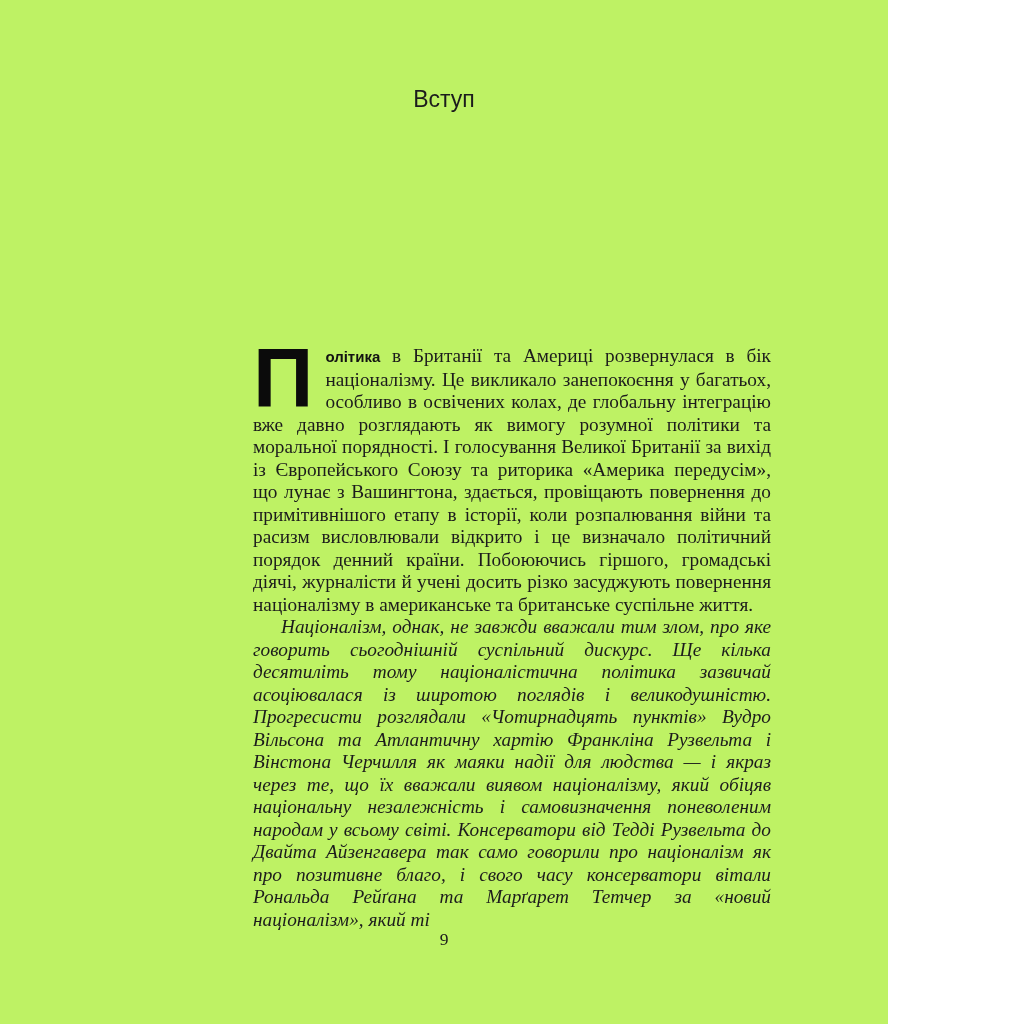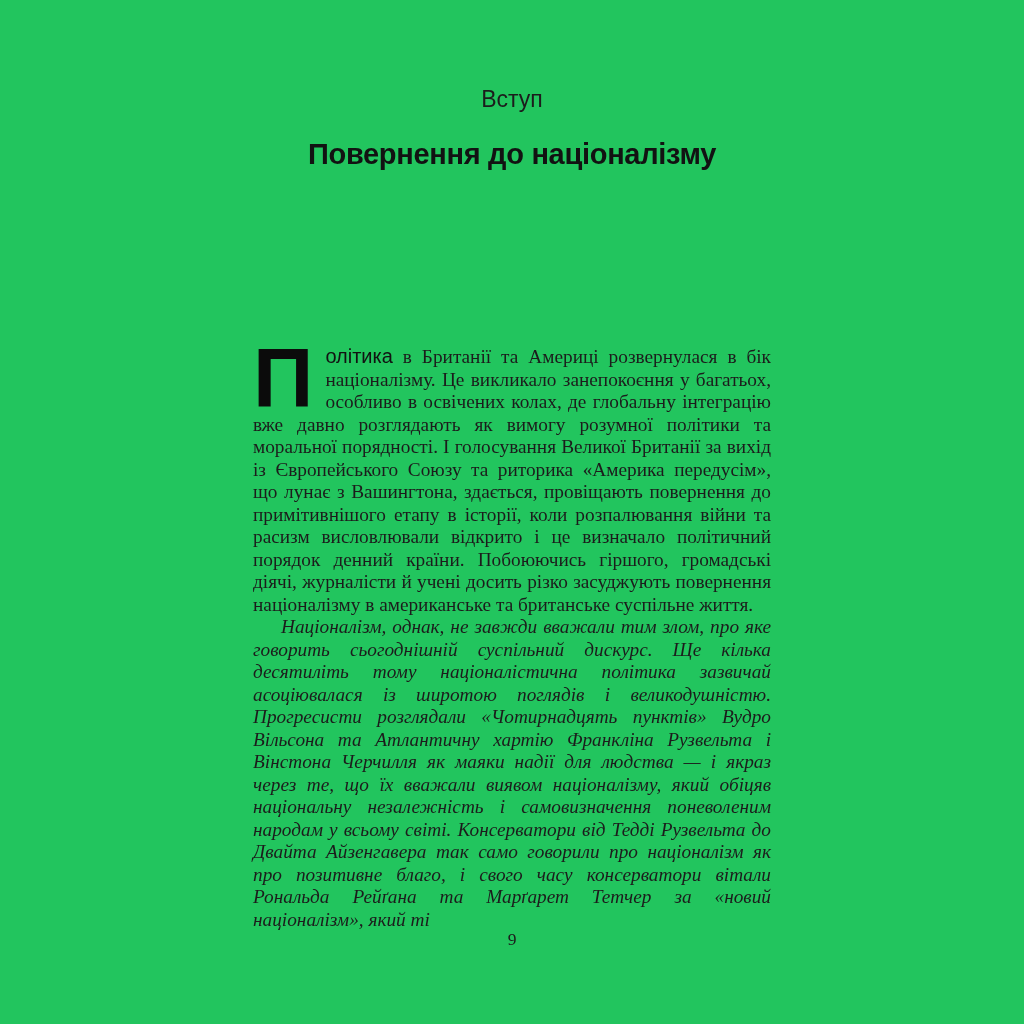--- a/index.html
+++ b/index.html
@@ -2,23 +2,23 @@
 <html lang="uk"><head>
 <meta charset="utf-8">
 <style>
   html, body {
     margin: 0;
     padding: 0;
     background: #ffffff;
   }
   .page {
     position: relative;
-    width: 1024px;
+    width: 888px;
     height: 1024px;
-    background: #22c55e;
+    background: #bef264;
     overflow: hidden;
   }
   .kicker {
     position: absolute;
     top: 86px;
     left: 0;
     width: 100%;
     text-align: center;
     font-family: "Liberation Sans", sans-serif;
     font-weight: 400;
@@ -60,43 +60,42 @@
     font-family: "Liberation Sans", sans-serif;
     font-weight: 700;
     font-size: 84px;
     line-height: 62px;
     height: 66px;
     margin: 2px 12px 0 0;
     color: #0b0b0b;
   }
   .lead-word {
     font-family: "Liberation Sans", sans-serif;
-    font-weight: 400;
-    font-size: 20px;
+    font-weight: 700;
+    font-size: 15px;
     color: #121212;
   }
   .page-number {
     position: absolute;
     top: 929px;
     left: 0;
     width: 100%;
     text-align: center;
     font-family: "Liberation Serif", serif;
     font-size: 17.5px;
     color: #1c1c1c;
   }
 </style>
 </head>
 <body>
 
 <div class="page">
 
   <div class="kicker">Вступ</div>
 
-  <h1 class="chapter-title" style="margin:0; font-size:29px;">Повернення до націоналізму</h1>
 
   <div class="body-text">
     <p><span class="drop-cap">П</span><span class="lead-word">олітика</span><span> в Британії та Америці розвернулася в бік націоналізму. Це викликало занепокоєння у багатьох, особливо в освічених колах, де глобальну інтеграцію вже давно розглядають як вимогу розумної політики та моральної порядності. І голосування Великої Британії за вихід із Європейського Союзу та риторика «Америка передусім», що лунає з Вашингтона, здається, провіщають повернення до примітивнішого етапу в історії, коли розпалювання війни та расизм висловлювали відкрито і це визначало політичний порядок денний країни. Побоюючись гіршого, громадські діячі, журналісти й учені досить різко засуджують повернення націоналізму в американське та британське суспільне життя.</span></p>
     <p class="para-2">Націоналізм, однак, не завжди вважали тим злом, про яке говорить сьогоднішній суспільний дискурс. Ще кілька десятиліть тому націоналістична політика зазвичай асоціювалася із широтою поглядів і великодушністю. Прогресисти розглядали «Чотирнадцять пунктів» Вудро Вільсона та Атлантичну хартію Франкліна Рузвельта і Вінстона Черчилля як маяки надії для людства — і якраз через те, що їх вважали виявом націоналізму, який обіцяв національну незалежність і самовизначення поневоленим народам у всьому світі. Консерватори від Тедді Рузвельта до Двайта Айзенгавера так само говорили про націоналізм як про позитивне благо, і свого часу консерватори вітали Рональда Рейґана та Марґарет Тетчер за «новий націоналізм», який ті</p>
   </div>
 
   <div class="page-number">9</div>
 
 </div>
 

